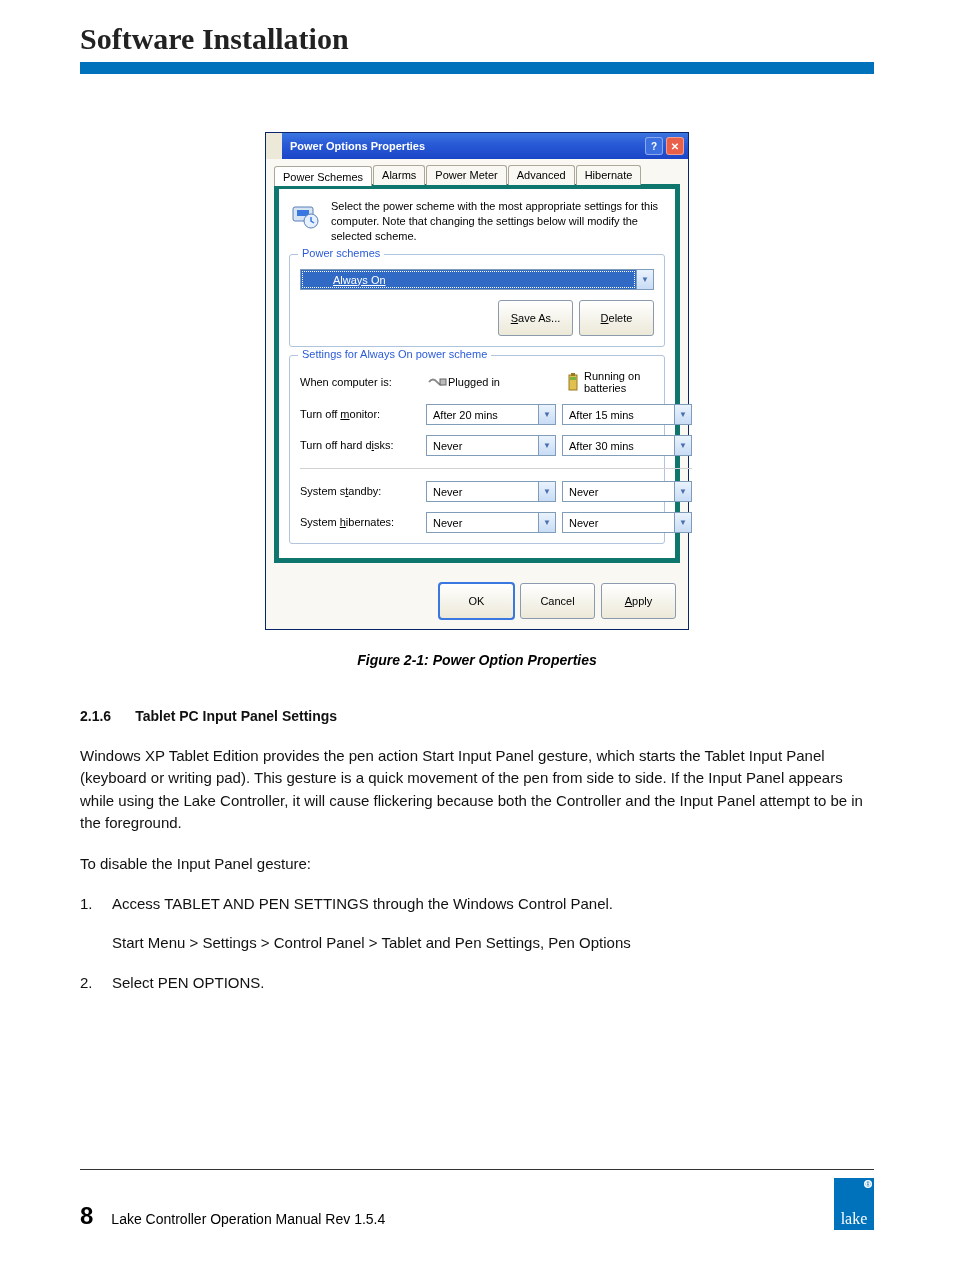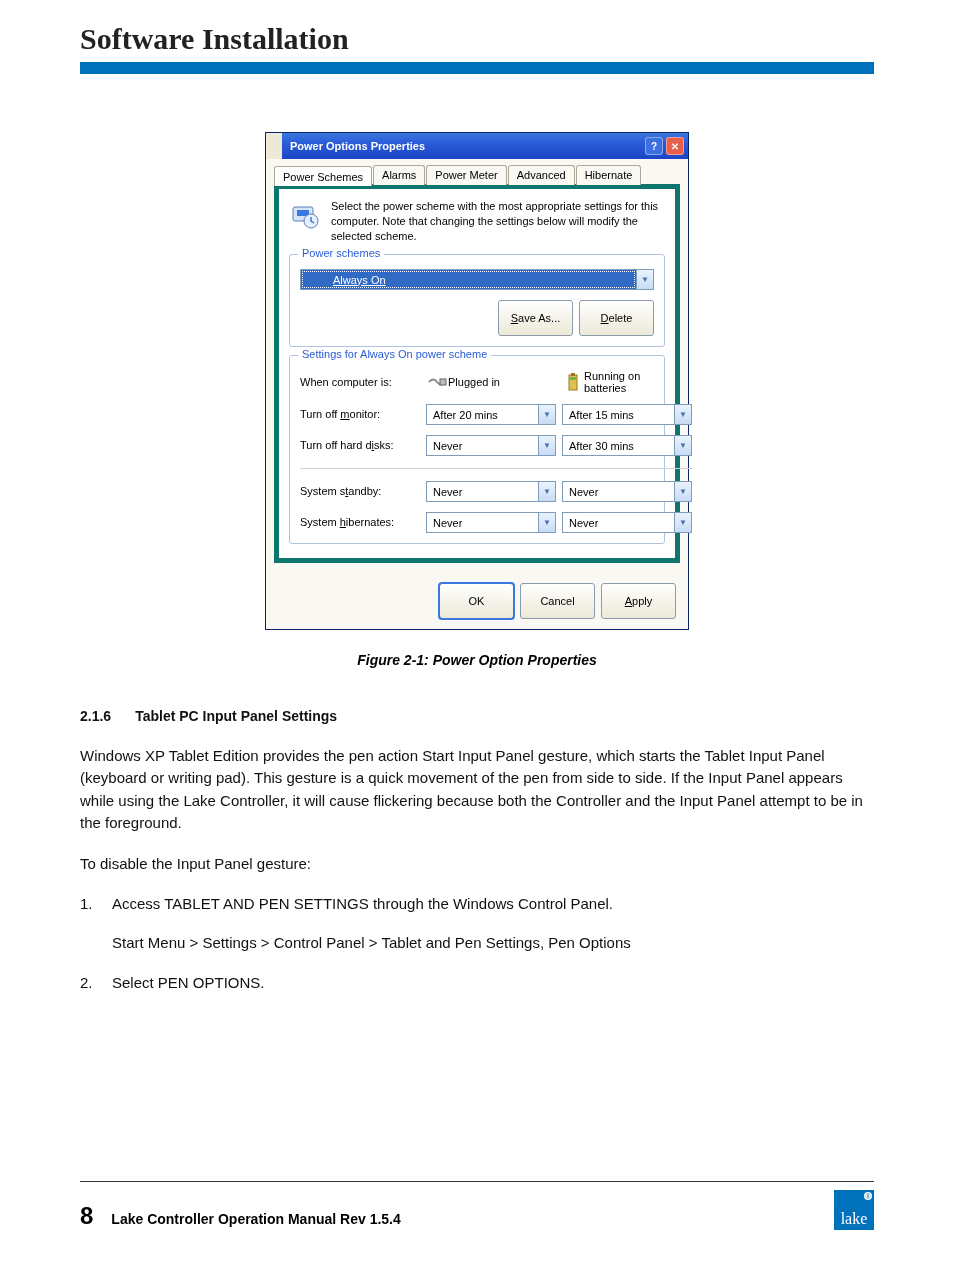--- a/index.html
+++ b/index.html
@@ -237,25 +237,25 @@
   }
   .footer .pnum {
     font-family: "Arial Narrow", Arial, sans-serif;
     font-stretch: condensed;
     font-size: 24px;
     font-weight: 700;
   }
   .footer .ftitle {
     font-family: "Arial Narrow", Arial, sans-serif;
     font-stretch: condensed;
-    font-weight: 700;
+    font-weight: 400;
     font-size: 14px;
   }
   .lake-logo {
-    width: 40px; height: 40px;
+    width: 40px; height: 52px;
     background: #0072bc;
     display: flex; align-items: flex-end; justify-content: center;
     color: #fff;
     font-size: 16px;
     padding-bottom: 2px;
     position: relative;
   }
   .lake-logo span { font-family: Georgia, serif; }
   .lake-logo::after {
     content: "®";

